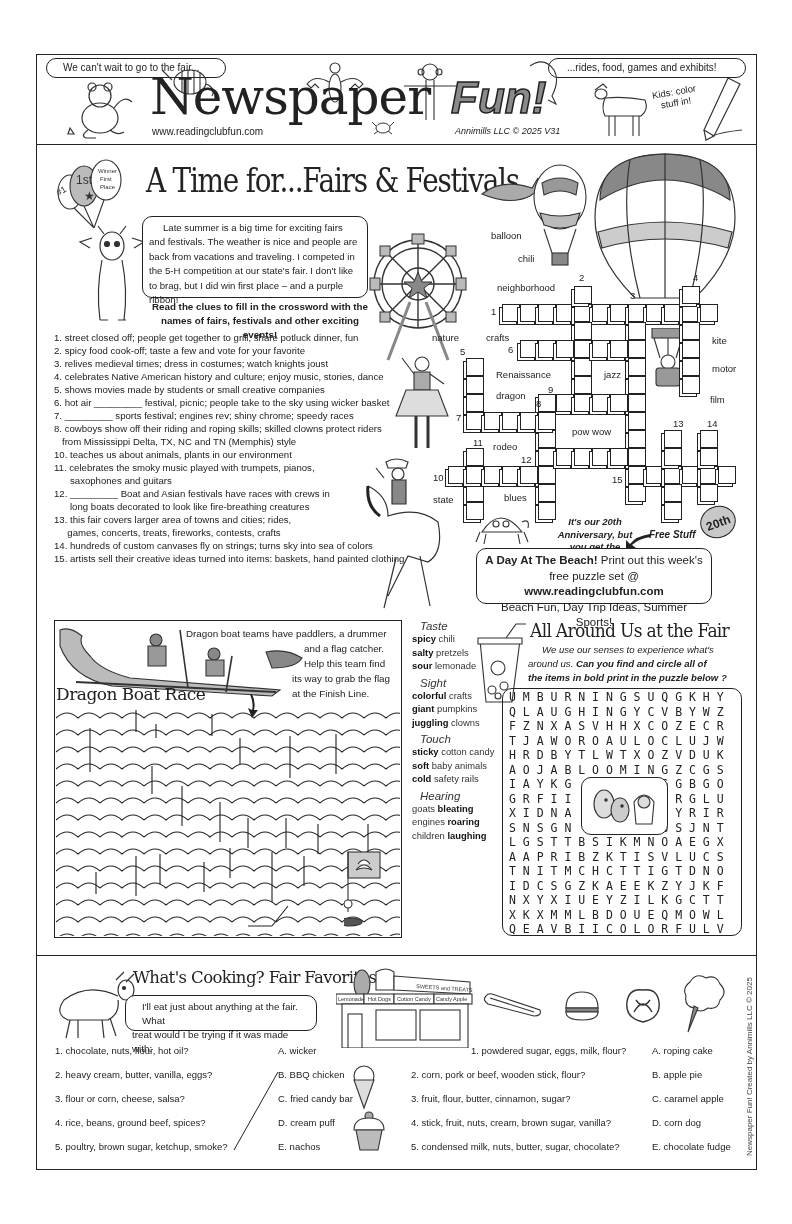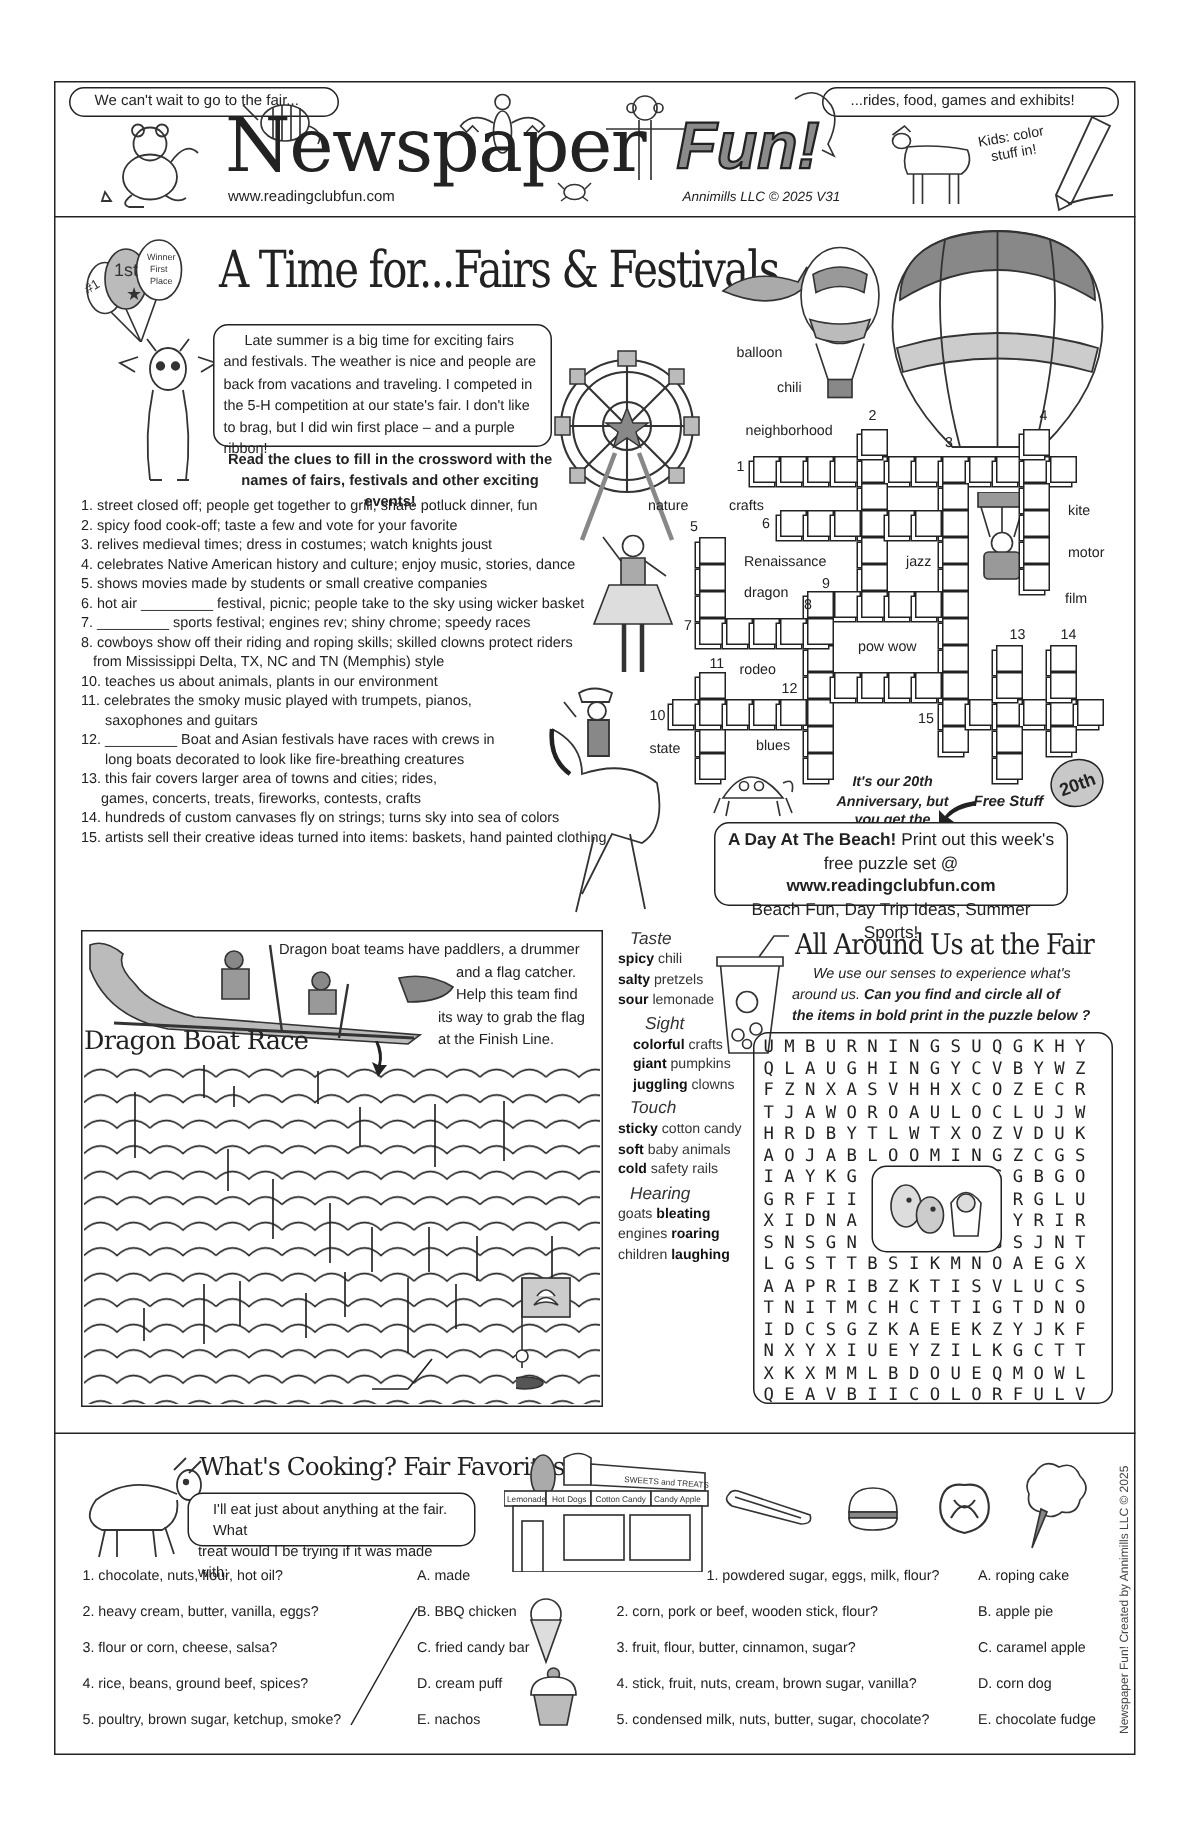--- a/index.html
+++ b/index.html
@@ -453,21 +453,21 @@
 </section>
 
 <section>
   <div class="abs" style="left:412px;top:620px;width:90px;">
     <div style="margin-bottom:4px;">
       <div class="sense-h" style="padding-left:8px;">Taste</div>
       <div class="sense-i"><b>spicy</b><span> chili</span></div>
       <div class="sense-i"><b>salty</b><span> pretzels</span></div>
       <div class="sense-i"><b>sour</b><span> lemonade</span></div>
     </div>
-    <div style="margin-bottom:4px;margin-left:10px;">
+    <div style="margin-bottom:4px;">
       <div class="sense-h" style="padding-left:8px;">Sight</div>
       <div class="sense-i"><b>colorful</b><span> crafts</span></div>
       <div class="sense-i"><b>giant</b><span> pumpkins</span></div>
       <div class="sense-i"><b>juggling</b><span> clowns</span></div>
     </div>
     <div style="margin-bottom:4px;">
       <div class="sense-h" style="padding-left:8px;">Touch</div>
       <div class="sense-i"><b>sticky</b><span> cotton candy</span></div>
       <div class="sense-i"><b>soft</b><span> baby animals</span></div>
       <div class="sense-i"><b>cold</b><span> safety rails</span></div>
@@ -609,21 +609,21 @@
         <path d="M4 22 h26 l-4 20 h-18z" fill="#bbb"></path>
       </g>
   </svg>
 
   <div>
     <div class="cook" style="left:55px;top:1045px">1. chocolate, nuts, flour, hot oil?</div>
     <div class="cook" style="left:55px;top:1069px">2. heavy cream, butter, vanilla, eggs?</div>
     <div class="cook" style="left:55px;top:1093px">3. flour or corn, cheese, salsa?</div>
     <div class="cook" style="left:55px;top:1117px">4. rice, beans, ground beef, spices?</div>
     <div class="cook" style="left:55px;top:1141px">5. poultry, brown sugar, ketchup, smoke?</div>
-    <div class="cook" style="left:278px;top:1045px">A. made</div>
+    <div class="cook" style="left:278px;top:1045px">A. wicker</div>
     <div class="cook" style="left:278px;top:1069px">B. BBQ chicken</div>
     <div class="cook" style="left:278px;top:1093px">C. fried candy bar</div>
     <div class="cook" style="left:278px;top:1117px">D. cream puff</div>
     <div class="cook" style="left:278px;top:1141px">E. nachos</div>
     <svg class="abs" style="left:232px;top:1070px" width="48" height="82" viewBox="0 0 48 82">
         <path d="M2 80 L46 2" stroke="#222" stroke-width="1" fill="none"></path>
       </svg>
   </div>
   <div>
     <div class="cook" style="left:471px;top:1045px">1. powdered sugar, eggs, milk, flour?</div>

